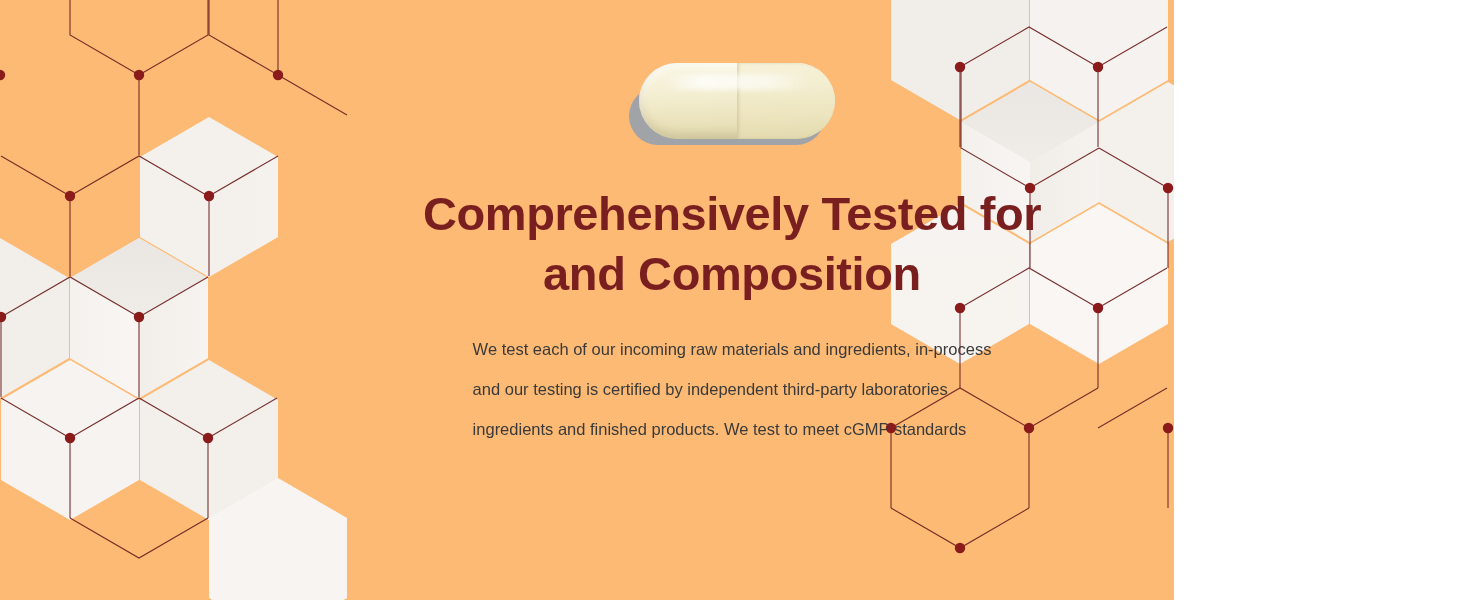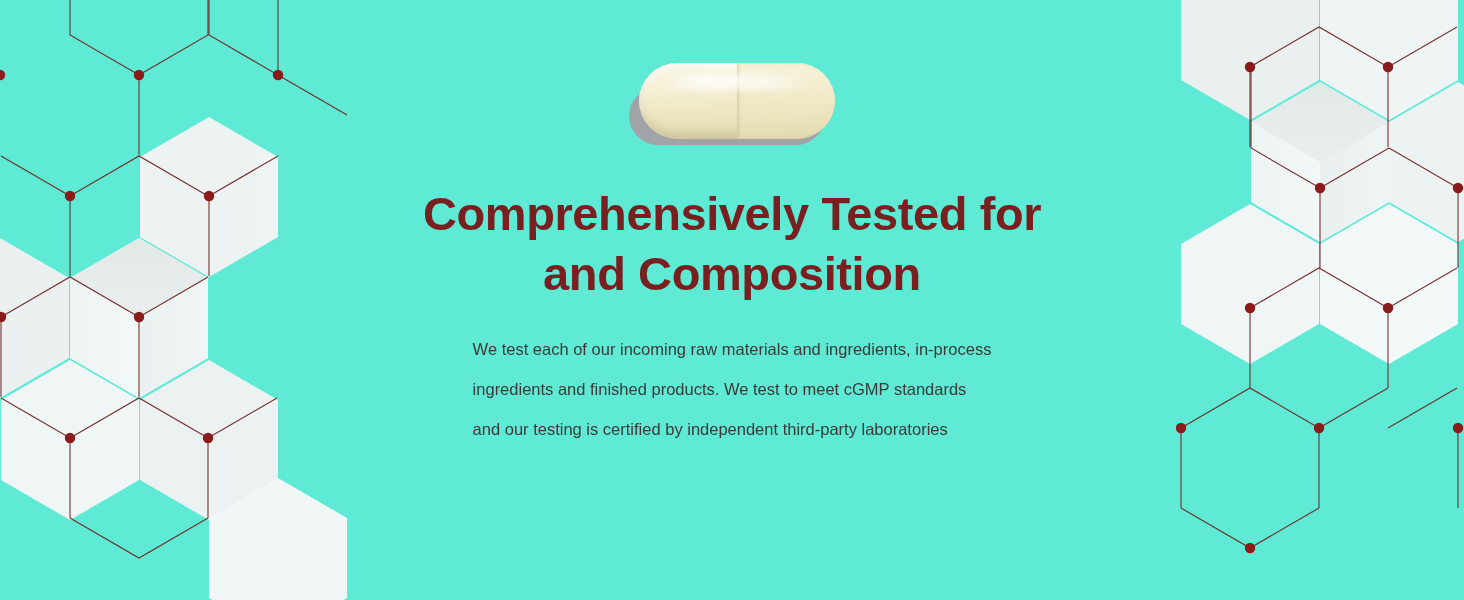--- a/index.html
+++ b/index.html
@@ -6,23 +6,23 @@
   html,body { width:1464px; height:600px; }
   body {
     background:#ffffff;
     font-family:"Liberation Sans", sans-serif;
     overflow:hidden;
     position:relative;
   }
 
   .banner {
     position:relative;
-    width:1464px;
+    width:1174px;
     height:600px;
-    background:#5eead4;
+    background:#fdba74;
     overflow:hidden;
   }
 
   
   .hex-pattern {
     position:absolute;
     top:0;
     height:600px;
     pointer-events:none;
   }
@@ -283,18 +283,18 @@
       </div>
     </div>
 
     <h1 class="headline">
       <span class="hl-line">Comprehensively Tested for</span>
       <span class="hl-line">and Composition</span>
     </h1>
 
     <p class="body-copy">
       <span class="bc-line">We test each of our incoming raw materials and ingredients, in-process</span>
+      <span class="bc-line">and our testing is certified by independent third-party laboratories</span>
       <span class="bc-line">ingredients and finished products. We test to meet cGMP standards</span>
-      <span class="bc-line">and our testing is certified by independent third-party laboratories</span>
     </p>
 
   </div>
 </div>
 
 </body></html>

